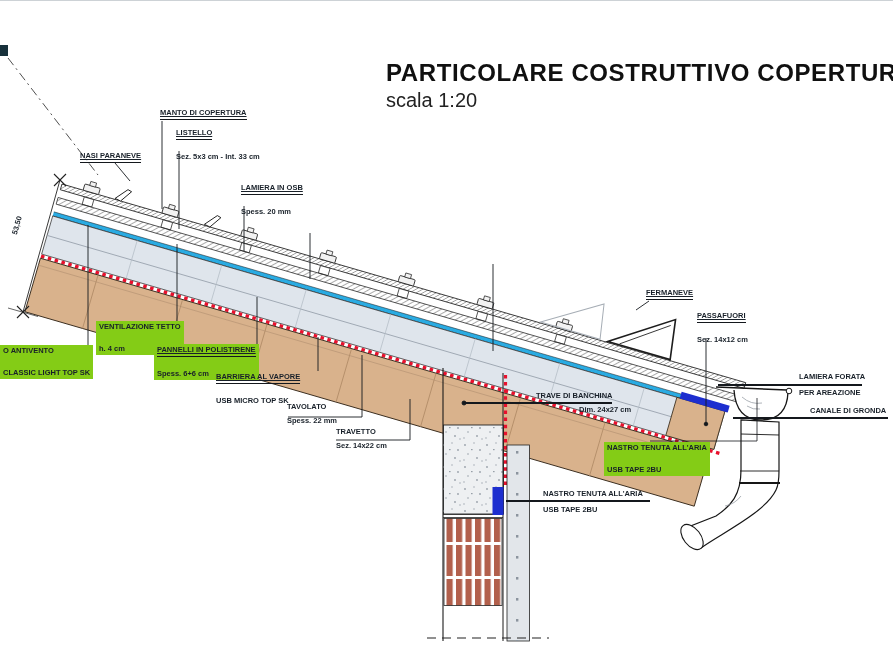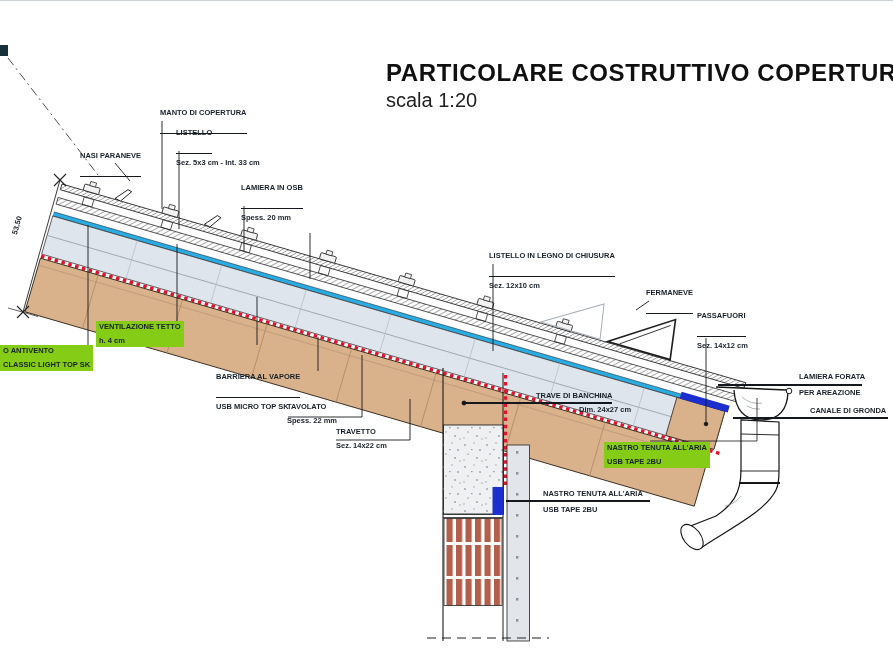--- a/index.html
+++ b/index.html
@@ -4,22 +4,22 @@
 <style>
   html,body{margin:0;padding:0;background:#fff;}
   #stage{position:relative;width:893px;height:670px;background:#ffffff;overflow:hidden;
          font-family:"Liberation Sans",sans-serif;border-top:1px solid #cdd2d6;}
   #stage svg{position:absolute;left:0;top:0;}
   .t{position:absolute;color:#161616;white-space:nowrap;}
   .title{left:386px;top:58px;font-size:24px;font-weight:700;letter-spacing:.6px;color:#101010;}
   .scale{left:386px;top:88px;font-size:20px;color:#222;}
   .lbl{position:absolute;font-size:7.5px;font-weight:700;color:#182029;line-height:1.35;white-space:nowrap;}
   .lbl .lt{display:block;}
-  .lbl .ls{display:block;font-weight:700;margin-top:4px;}
-  .u{border-bottom:1.4px solid #14181d;padding-bottom:15px;display:inline-block;}
+  .lbl .ls{display:block;font-weight:700;margin-top:12px;}
+  .u{border-bottom:1.4px solid #14181d;padding-bottom:1px;display:inline-block;text-decoration:underline;}
   .bg{background:#84cc16;padding:1px 3px;}
   .gap{margin-top:6px !important;}
   .ind{margin-left:15px;padding-left:28px;}
   .dim{position:absolute;left:10px;top:232px;font-size:7.5px;font-weight:700;color:#182029;
        transform:rotate(-74deg);transform-origin:left top;}
 </style>
 </head>
 <body>
 
 <div id="stage">
@@ -213,24 +213,20 @@
   <span class="lt"><span class="u">LISTELLO</span></span>
   <span class="ls">Sez. 5x3 cm - Int. 33 cm</span>
 </div>
 <div class="lbl" style="left:80px;top:150px">
   <span class="lt"><span class="u">NASI PARANEVE</span></span>
 </div>
 <div class="lbl" style="left:241px;top:182px">
   <span class="lt"><span class="u">LAMIERA IN OSB</span></span>
   <span class="ls">Spess. 20 mm</span>
 </div>
-<div class="lbl" style="left:489px;top:250px">
-  <span class="lt"><span class="u">LISTELLO IN LEGNO DI CHIUSURA</span></span>
-  <span class="ls">Sez. 12x10 cm</span>
-</div>
 <div class="lbl" style="left:646px;top:287px">
   <span class="lt"><span class="u">FERMANEVE</span></span>
 </div>
 <div class="lbl" style="left:697px;top:310px">
   <span class="lt"><span class="u">PASSAFUORI</span></span>
   <span class="ls">Sez. 14x12 cm</span>
 </div>
 <div class="lbl" style="left:799px;top:371px">
   <span class="lt">LAMIERA FORATA</span>
   <span class="ls gap">PER AREAZIONE</span>
@@ -239,20 +235,24 @@
   <span class="lt">CANALE DI GRONDA</span>
 </div>
 <div class="lbl bg" style="left:0px;top:344px">
   <span class="lt">O ANTIVENTO</span>
   <span class="ls">CLASSIC LIGHT TOP SK</span>
 </div>
 <div class="lbl bg" style="left:96px;top:320px">
   <span class="lt">VENTILAZIONE TETTO</span>
   <span class="ls">h. 4 cm</span>
 </div>
+<div class="lbl bg" style="left:154px;top:343px">
+  <span class="lt"><span class="u">PANNELLI IN POLISTIRENE</span></span>
+  <span class="ls">Spess. 6+6 cm</span>
+</div>
 <div class="lbl" style="left:216px;top:371px">
   <span class="lt"><span class="u">BARRIERA AL VAPORE</span></span>
   <span class="ls">USB MICRO TOP SK</span>
 </div>
 <div class="lbl" style="left:287px;top:401px">
   <span class="lt">TAVOLATO</span>
   <span class="ls" style="margin-top:4px">Spess. 22 mm</span>
 </div>
 <div class="lbl" style="left:336px;top:426px">
   <span class="lt">TRAVETTO</span>

